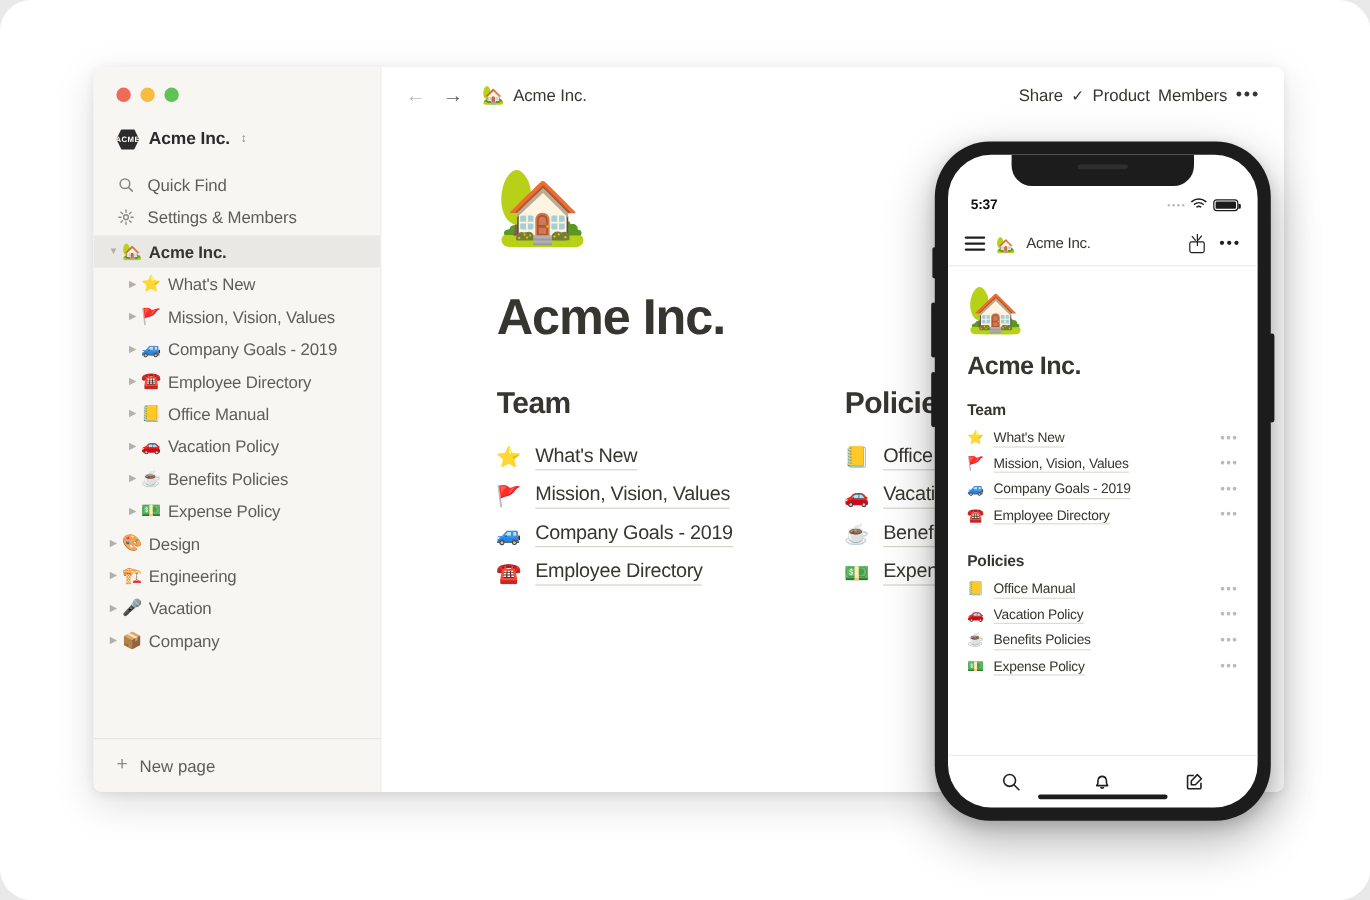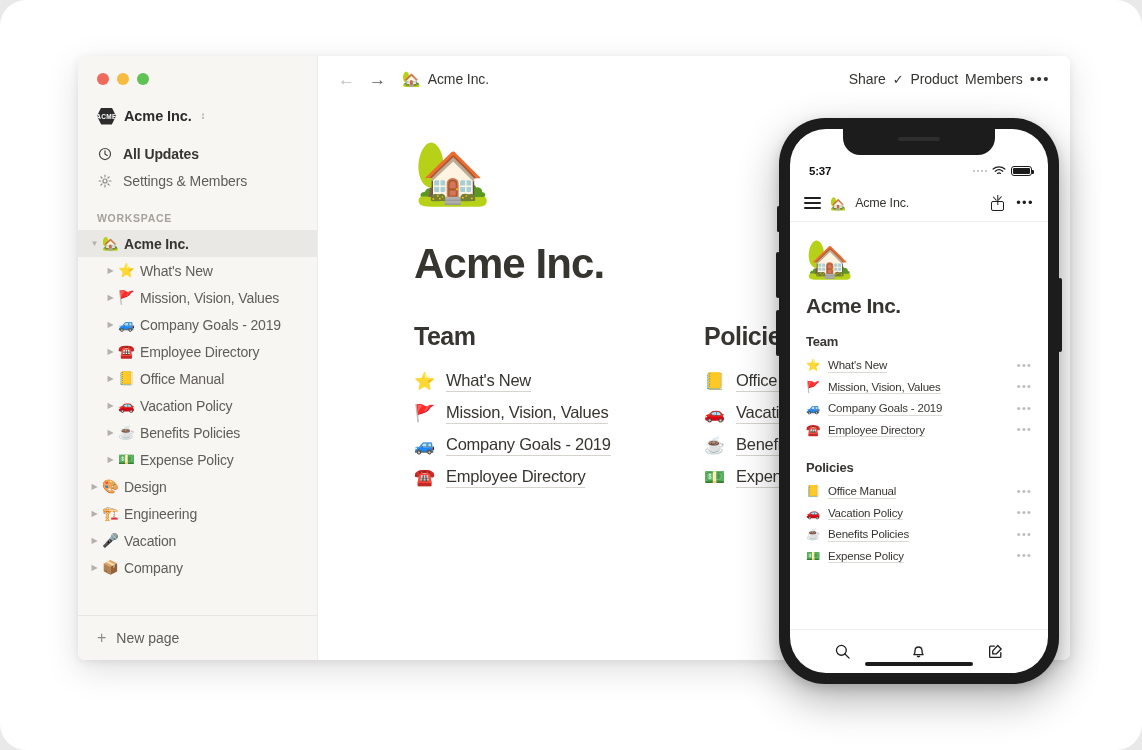--- a/index.html
+++ b/index.html
@@ -446,41 +446,40 @@
         <span class="tl green"></span>
       </div>
 
       <div class="ws-header">
         <span class="acme-badge">ACME</span>
         <span class="ws-name">Acme Inc.</span>
         <span class="ws-chevrons">↕</span>
       </div>
 
       <nav class="nav-list">
-        <div class="nav-row strong">
+        <div class="nav-row">
           <span class="ico">
-            <svg width="14" height="14" viewBox="0 0 16 16" fill="none" stroke="currentColor" stroke-width="1.4">
-              <circle cx="8" cy="8" r="6.3"></circle>
-                <path d="M8 4.4V8.2l2.6 1.6" stroke-linecap="round"></path>
+            <svg width="14" height="14" viewBox="0 0 16 16" fill="none" stroke="currentColor" stroke-width="1.5">
+              <circle cx="7" cy="7" r="4.6"></circle>
+                <line x1="10.4" y1="10.4" x2="14" y2="14" stroke-linecap="round"></line>
             </svg>
           </span>
-          <span class="lbl">All Updates</span>
+          <span class="lbl">Quick Find</span>
         </div>
         <div class="nav-row">
           <span class="ico">
             <svg width="14" height="14" viewBox="0 0 16 16" fill="none" stroke="currentColor" stroke-width="1.35">
               <circle cx="8" cy="8" r="2.3"></circle>
               <path d="M8 1.2v2M8 12.8v2M1.2 8h2M12.8 8h2M3.2 3.2l1.4 1.4M11.4 11.4l1.4 1.4M12.8 3.2l-1.4 1.4M4.6 11.4l-1.4 1.4" stroke-linecap="round"></path>
             </svg>
           </span>
           <span class="lbl">Settings &amp; Members</span>
         </div>
       </nav>
 
-      <div class="section-label">WORKSPACE</div>
 
       <div id="tree">
           <div class="tree-row lvl0 selected">
             <span class="tri">▼</span>
             <span class="emo">🏡</span>
             <span class="lbl">Acme Inc.</span>
           </div>
           <div class="tree-row lvl1">
             <span class="tri">▶</span>
             <span class="emo">⭐</span>

